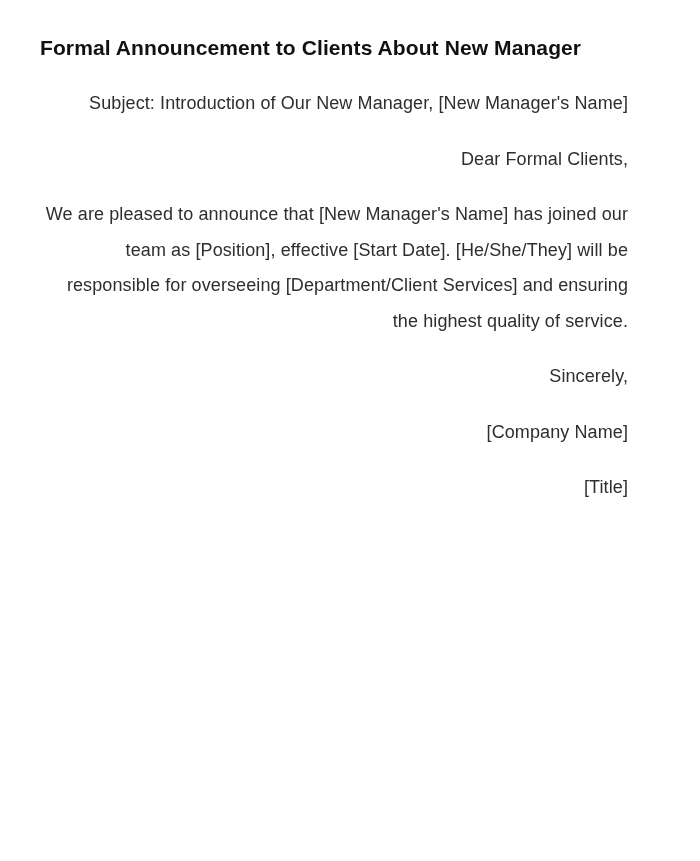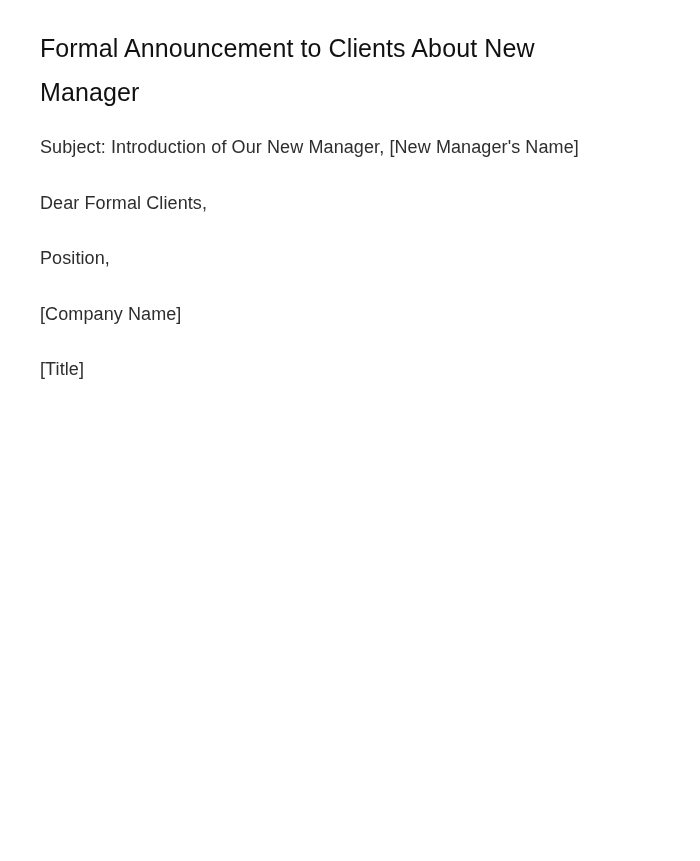--- a/index.html
+++ b/index.html
@@ -16,43 +16,45 @@
   body {
     width: 700px;
     height: 861px;
     font-family: "Liberation Sans", "DejaVu Sans", sans-serif;
     overflow: hidden;
   }
   .page {
     padding: 26px 40px 0 40px;
   }
   .doc-title {
-    font-size: 25px;
+    font-size: 21px;
     line-height: 44px;
-    font-weight: 400;
+    font-weight: 700;
     color: var(--heading-color);
     margin: 0 0 16px 0;
     max-width: 560px;
     letter-spacing: 0.1px;
   }
   .para {
     font-size: 18px;
     line-height: 35.5px;
     font-weight: 400;
     color: var(--body-color);
     margin: 0 0 20px 0;
     max-width: 588px;
     letter-spacing: 0.1px;
+    text-align: right;
   }
 </style>
 </head>
 <body>
 
 <div class="page">
   <h1 class="doc-title">Formal Announcement to Clients About New Manager</h1>
   <div id="letter-body">
       <p class="para">Subject: Introduction of Our New Manager, [New Manager's Name]</p>
       <p class="para">Dear Formal Clients,</p>
-      <p class="para">Position,</p>
+      <p class="para">We are pleased to announce that [New Manager's Name] has joined our team as [Position], effective [Start Date]. [He/She/They] will be responsible for overseeing [Department/Client Services] and ensuring the highest quality of service.</p>
+      <p class="para">Sincerely,</p>
       <p class="para">[Company Name]</p>
       <p class="para">[Title]</p>
     </div>
 </div>
 
 </body></html>

